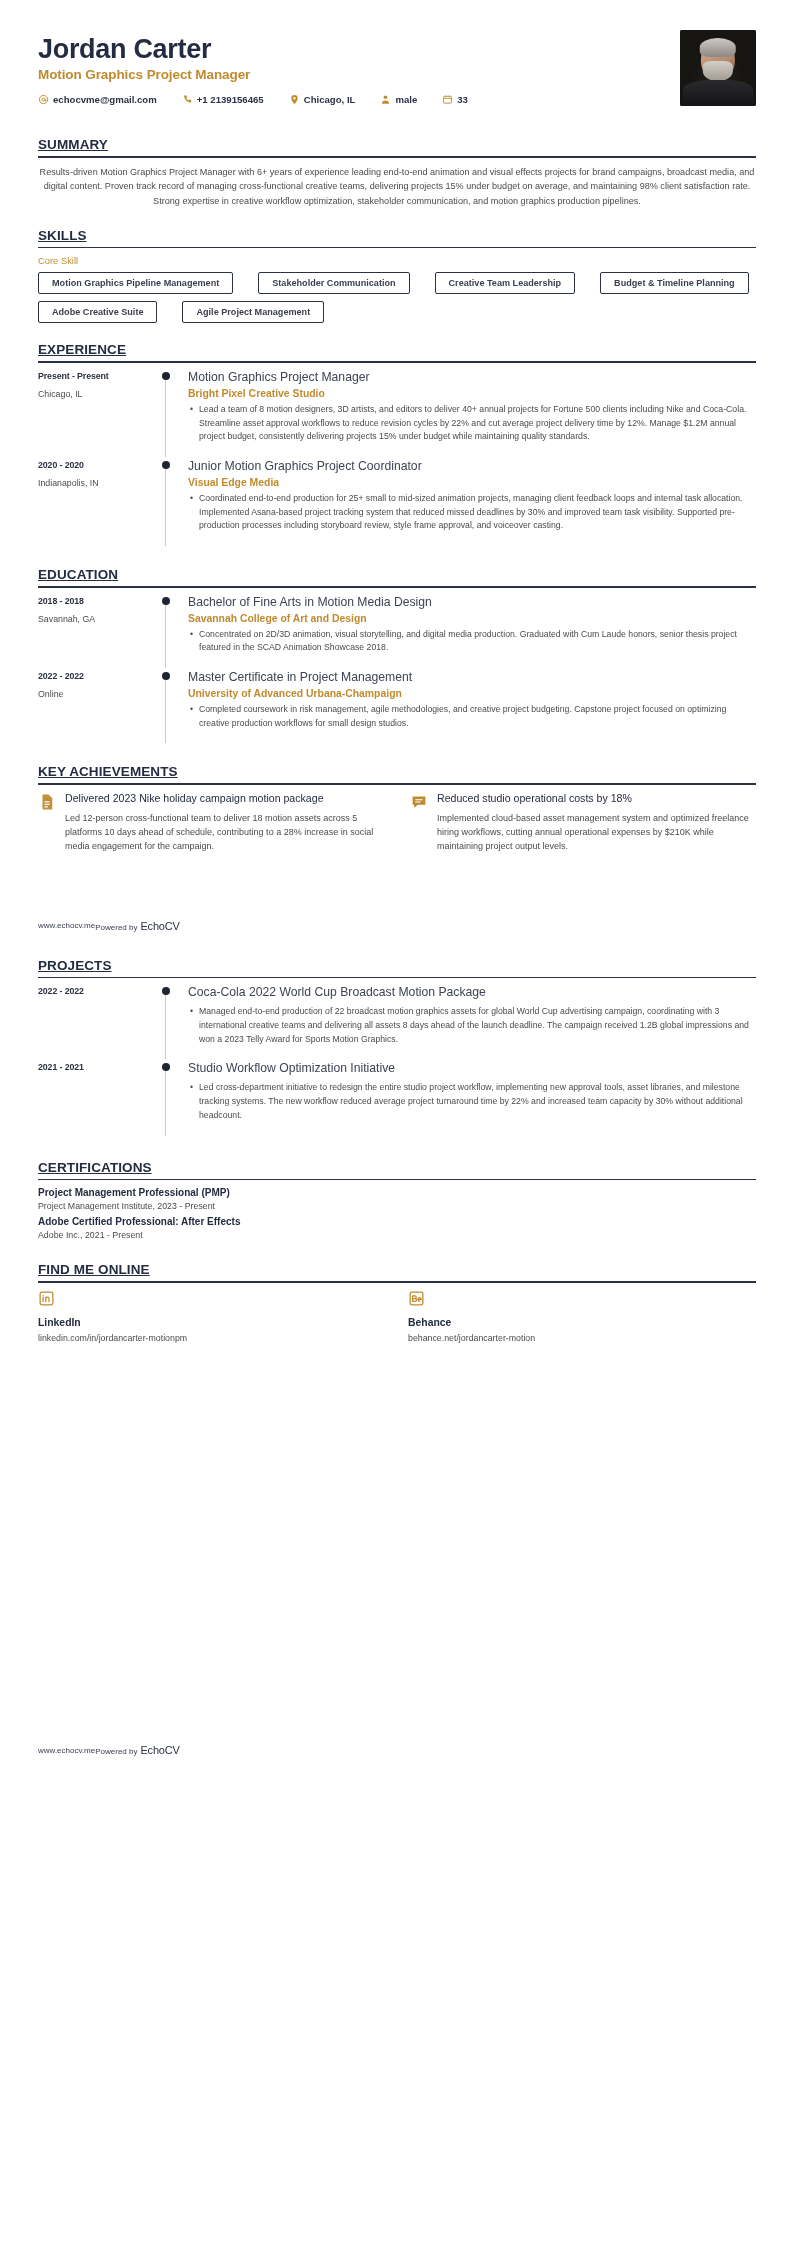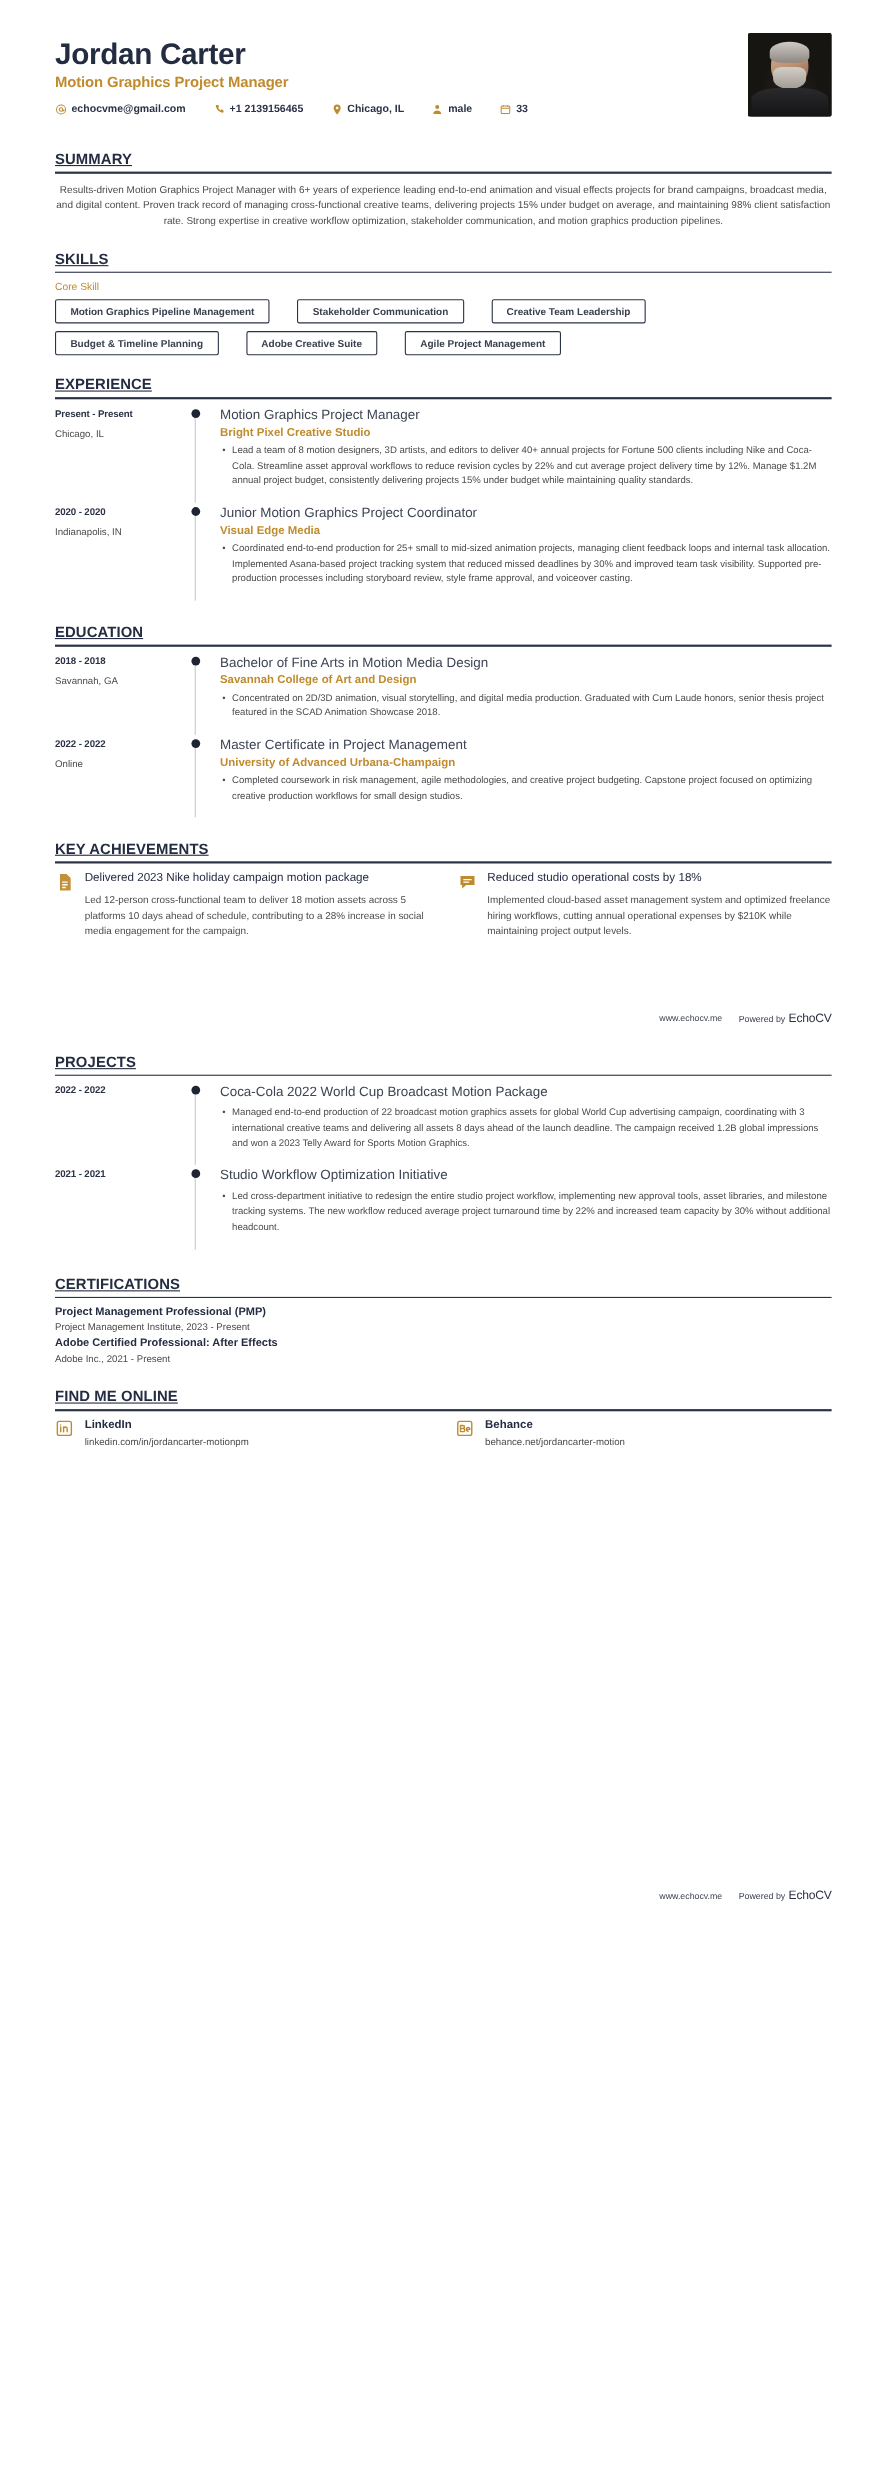--- a/index.html
+++ b/index.html
@@ -7,21 +7,21 @@
     width: 794px;
     background: #ffffff;
     font-family: "Liberation Sans", sans-serif;
     color: #2b3245;
   }
   body { width: 794px; min-height: 2246px; position: relative; }
 
   .page { width: 794px; position: relative; }
 
   
-  .sheet { position: relative; padding: 0 38px; margin-left: 12px; }
+  .sheet { position: relative; padding: 0 38px; }
 
   
   .header {
     display: flex;
     justify-content: space-between;
     align-items: flex-start;
     padding-top: 30px;
     padding-bottom: 12px;
   }
   .header-left { padding-top: 4px; }
@@ -263,25 +263,24 @@
   .ach-desc {
     font-size: 9px;
     line-height: 1.58;
     color: #4b4b4b;
     margin-top: 5px;
   }
 
   
   .footer {
     display: flex;
-    justify-content: flex-end;
+    justify-content: flex-start;
     align-items: center;
     font-size: 8px;
     color: #3b4152;
-    gap: 15px;
   }
   .footer .powered { display: flex; align-items: baseline; gap: 3px; }
   .footer .brand {
     font-size: 11px;
     color: #2b3245;
     letter-spacing: -0.2px;
   }
 
   
   .cert { margin-bottom: 5px; }
@@ -332,21 +331,21 @@
     background: #c08b2e;
     border-radius: 2px;
   }
 
   
   .online-grid {
     display: flex;
     gap: 22px;
     margin-top: 4px;
   }
-  .online { display: flex; gap: 10px; width: 50%; }
+  .online { display: flex; gap: 10px; width: 50%; flex-direction: column; }
   .online-icon {
     flex: 0 0 17px;
     width: 17px; height: 17px;
     color: #c08b2e;
   }
   .online-icon svg { width: 17px; height: 17px; display: block; }
   .online-label {
     font-size: 10.4px;
     font-weight: bold;
     color: #242c41;

